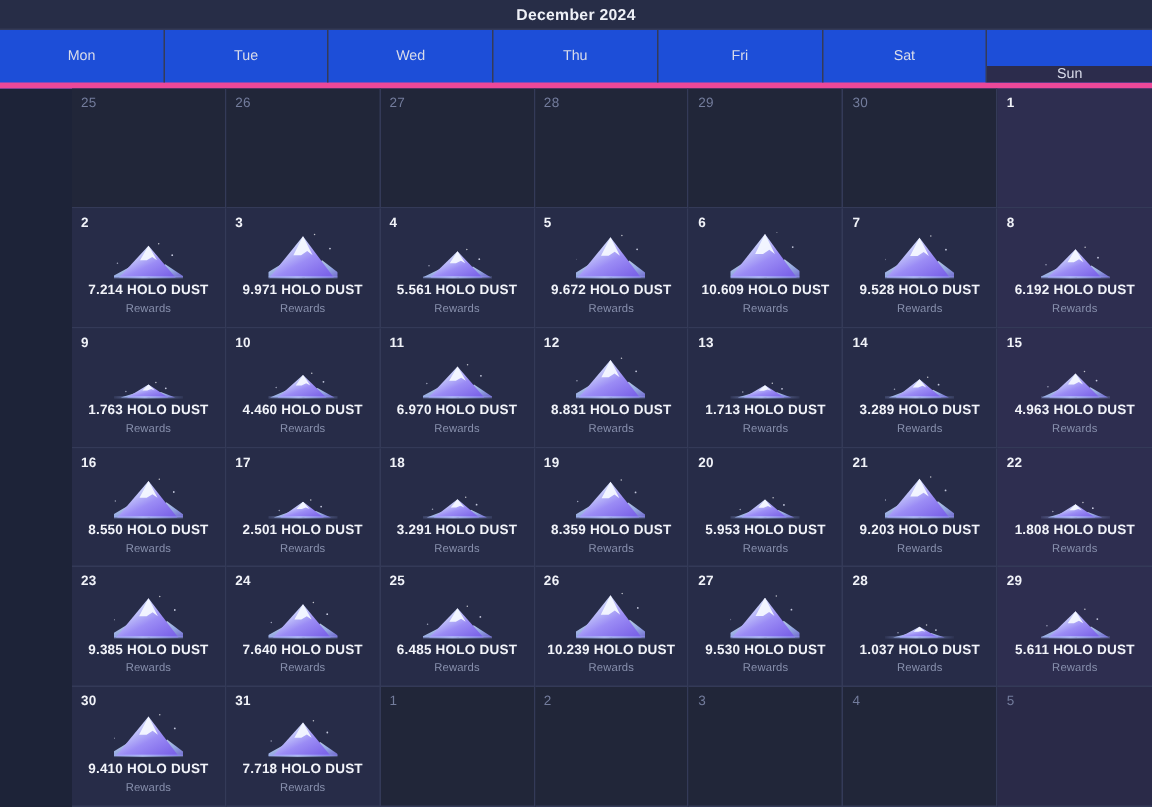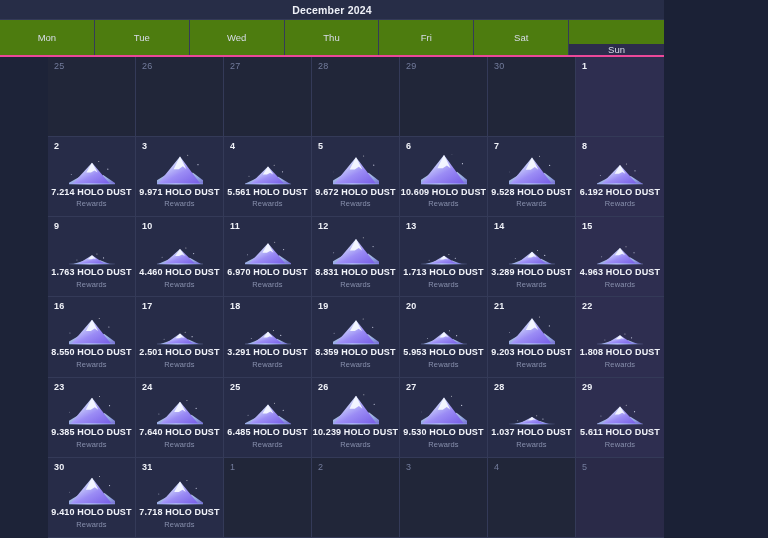--- a/index.html
+++ b/index.html
@@ -3,21 +3,21 @@
 <meta charset="utf-8">
 <style>
   * { box-sizing: border-box; margin: 0; padding: 0; }
   html, body {
     width: 768px; height: 538px;
     background: #1b2136;
     font-family: "Liberation Sans", sans-serif;
     overflow: hidden;
   }
   #app {
-    width: 664px; height: 538px;
+    width: 768px; height: 538px;
     display: flex; flex-direction: column;
     background: #1d2338;
   }
 
   
   .cal-title {
     height: 20px;
     flex: 0 0 20px;
     display: flex; align-items: center; justify-content: center;
     background: #272d47;
@@ -26,22 +26,22 @@
     font-weight: 700;
     letter-spacing: .2px;
     border-bottom: 1px solid #343a57;
   }
 
   
   .weekdays {
     flex: 0 0 27px;
     display: grid;
     grid-template-columns: repeat(7, 1fr);
-    background: #4d7c0f;
-    border-bottom: 2px solid #ec4899;
+    background: #1d4ed8;
+    border-bottom: 4px solid #ec4899;
   }
   .weekday {
     display: flex; align-items: center; justify-content: center;
     color: #d9dcea;
     font-size: 9.5px;
     font-weight: 400;
     border-right: 1px solid #353b58;
   }
   .weekday:last-child { border-right: none; }
   .weekday.wk-end { background: #2c2c4c; margin-top: 24px; }

